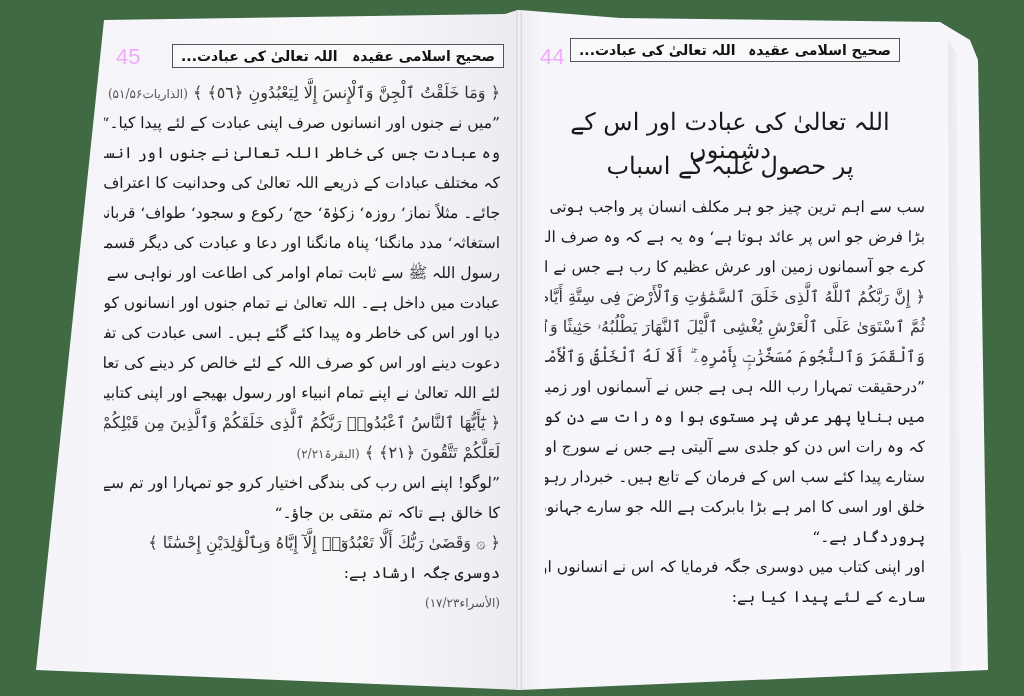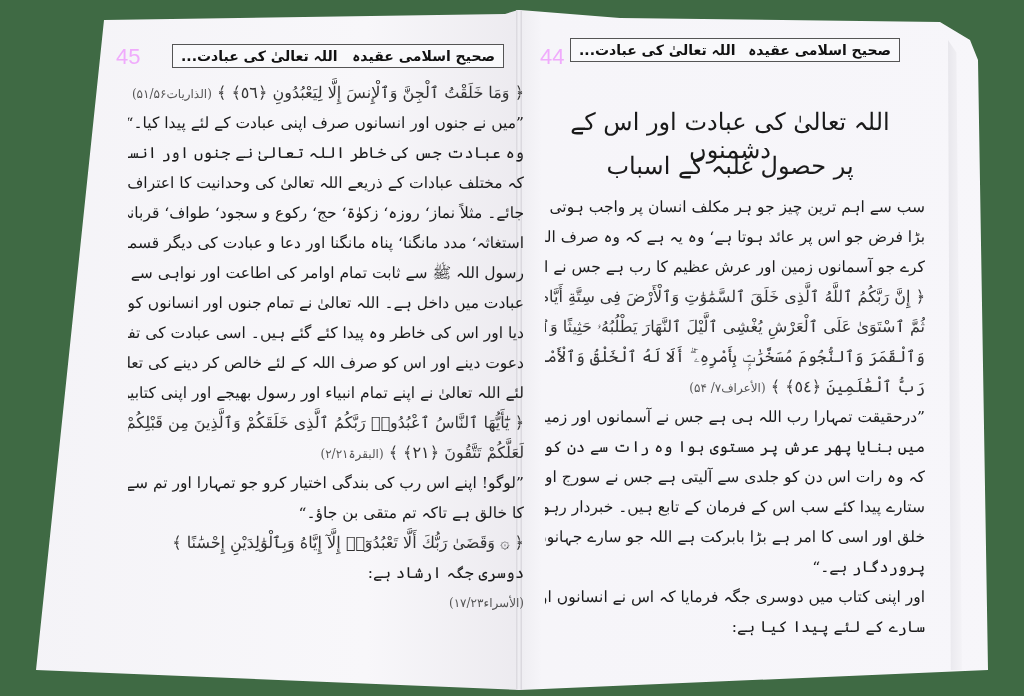--- a/index.html
+++ b/index.html
@@ -61,21 +61,21 @@
 <div class="page page-right"></div>
 <div class="spine"></div>
 <div class="edge-right"></div>
 
 <div class="pnum" style="left:116px; top:44px;">45</div>
 <div class="header" style="left:172px; top:44px; width:332px;">
   <span>صحیح اسلامی عقیدہ</span>
   <span>اللہ تعالیٰ کی عبادت...</span>
 </div>
 
-<div class="text-block" style="left:128px; top:78px; width:396px;">
+<div class="text-block" style="left:104px; top:78px; width:396px;">
   <div class="line ayah"><span>﴿ وَمَا خَلَقْتُ ٱلْجِنَّ وَٱلْإِنسَ إِلَّا لِيَعْبُدُونِ ﴿٥٦﴾ ﴾</span> <span class="ref">(الذاریات۵۱/۵۶)</span></div>
   <div class="line">”میں نے جنوں اور انسانوں صرف اپنی عبادت کے لئے پیدا کیا۔“</div>
   <div class="line">وہ عبادت جس کی خاطر اللہ تعالیٰ نے جنوں اور انسانوں کو پیدا فرمایا‘ یہ ہے</div>
   <div class="line">کہ مختلف عبادات کے ذریعے اللہ تعالیٰ کی وحدانیت کا اعتراف و اظہار کیا</div>
   <div class="line">جائے۔ مثلاً نماز‘ روزہ‘ زکوٰۃ‘ حج‘ رکوع و سجود‘ طواف‘ قربانی‘ نذر‘ خوف‘ امید‘</div>
   <div class="line">استغاثہ‘ مدد مانگنا‘ پناہ مانگنا اور دعا و عبادت کی دیگر قسمیں۔ کتاب اللہ اور سنت</div>
   <div class="line">رسول اللہ ﷺ سے ثابت تمام اوامر کی اطاعت اور نواہی سے اجتناب بھی اسی</div>
   <div class="line">عبادت میں داخل ہے۔ اللہ تعالیٰ نے تمام جنوں اور انسانوں کو اسی بات کا حکم</div>
   <div class="line">دیا اور اس کی خاطر وہ پیدا کئے گئے ہیں۔ اسی عبادت کی تفصیل بتانے‘ اس کی</div>
   <div class="line">دعوت دینے اور اس کو صرف اللہ کے لئے خالص کر دینے کی تعلیم دینے کے</div>
@@ -98,21 +98,20 @@
 <div class="title-line" style="left:560px; top:108px; width:340px;">اللہ تعالیٰ کی عبادت اور اس کے دشمنوں</div>
 <div class="title-line" style="left:560px; top:152px; width:340px;">پر حصول غلبہ کے اسباب</div>
 
 <div class="text-block" style="left:545px; top:192px; width:380px;">
   <div class="line">سب سے اہم ترین چیز جو ہر مکلف انسان پر واجب ہوتی ہے اور سب سے</div>
   <div class="line">بڑا فرض جو اس پر عائد ہوتا ہے‘ وہ یہ ہے کہ وہ صرف اللہ تعالیٰ کی عبادت</div>
   <div class="line">کرے جو آسمانوں زمین اور عرش عظیم کا رب ہے جس نے اپنی کتاب میں فرمایا:</div>
   <div class="line ayah">﴿ إِنَّ رَبَّكُمُ ٱللَّهُ ٱلَّذِى خَلَقَ ٱلسَّمَٰوَٰتِ وَٱلْأَرْضَ فِى سِتَّةِ أَيَّامٍ</div>
   <div class="line ayah">ثُمَّ ٱسْتَوَىٰ عَلَى ٱلْعَرْشِ يُغْشِى ٱلَّيْلَ ٱلنَّهَارَ يَطْلُبُهُۥ حَثِيثًا وَٱلشَّمْسَ</div>
   <div class="line ayah">وَٱلْقَمَرَ وَٱلنُّجُومَ مُسَخَّرَٰتٍۭ بِأَمْرِهِۦٓ ۗ أَلَا لَهُ ٱلْخَلْقُ وَٱلْأَمْرُ ۗ تَبَارَكَ ٱللَّهُ</div>
-  <div class="line ayah"><span>رَبُّ ٱلْعَٰلَمِينَ ﴿٥٤﴾ ﴾</span> <span class="ref">(الأعراف۷/ ۵۴)</span></div>
   <div class="line">”درحقیقت تمہارا رب اللہ ہی ہے جس نے آسمانوں اور زمین کو چھ دنوں</div>
   <div class="line">میں بنایا پھر عرش پر مستوی ہوا وہ رات سے دن کو اس طرح چھپا دیتا ہے</div>
   <div class="line">کہ وہ رات اس دن کو جلدی سے آلیتی ہے جس نے سورج اور چاند اور</div>
   <div class="line">ستارے پیدا کئے سب اس کے فرمان کے تابع ہیں۔ خبردار رہو! اسی کی</div>
   <div class="line">خلق اور اسی کا امر ہے بڑا بابرکت ہے اللہ جو سارے جہانوں کا مالک و</div>
   <div class="line">پروردگار ہے۔“</div>
   <div class="line">اور اپنی کتاب میں دوسری جگہ فرمایا کہ اس نے انسانوں اور جنوں کو صرف اپنی</div>
   <div class="line">سارے کے لئے پیدا کیا ہے:</div>
 </div>
 

